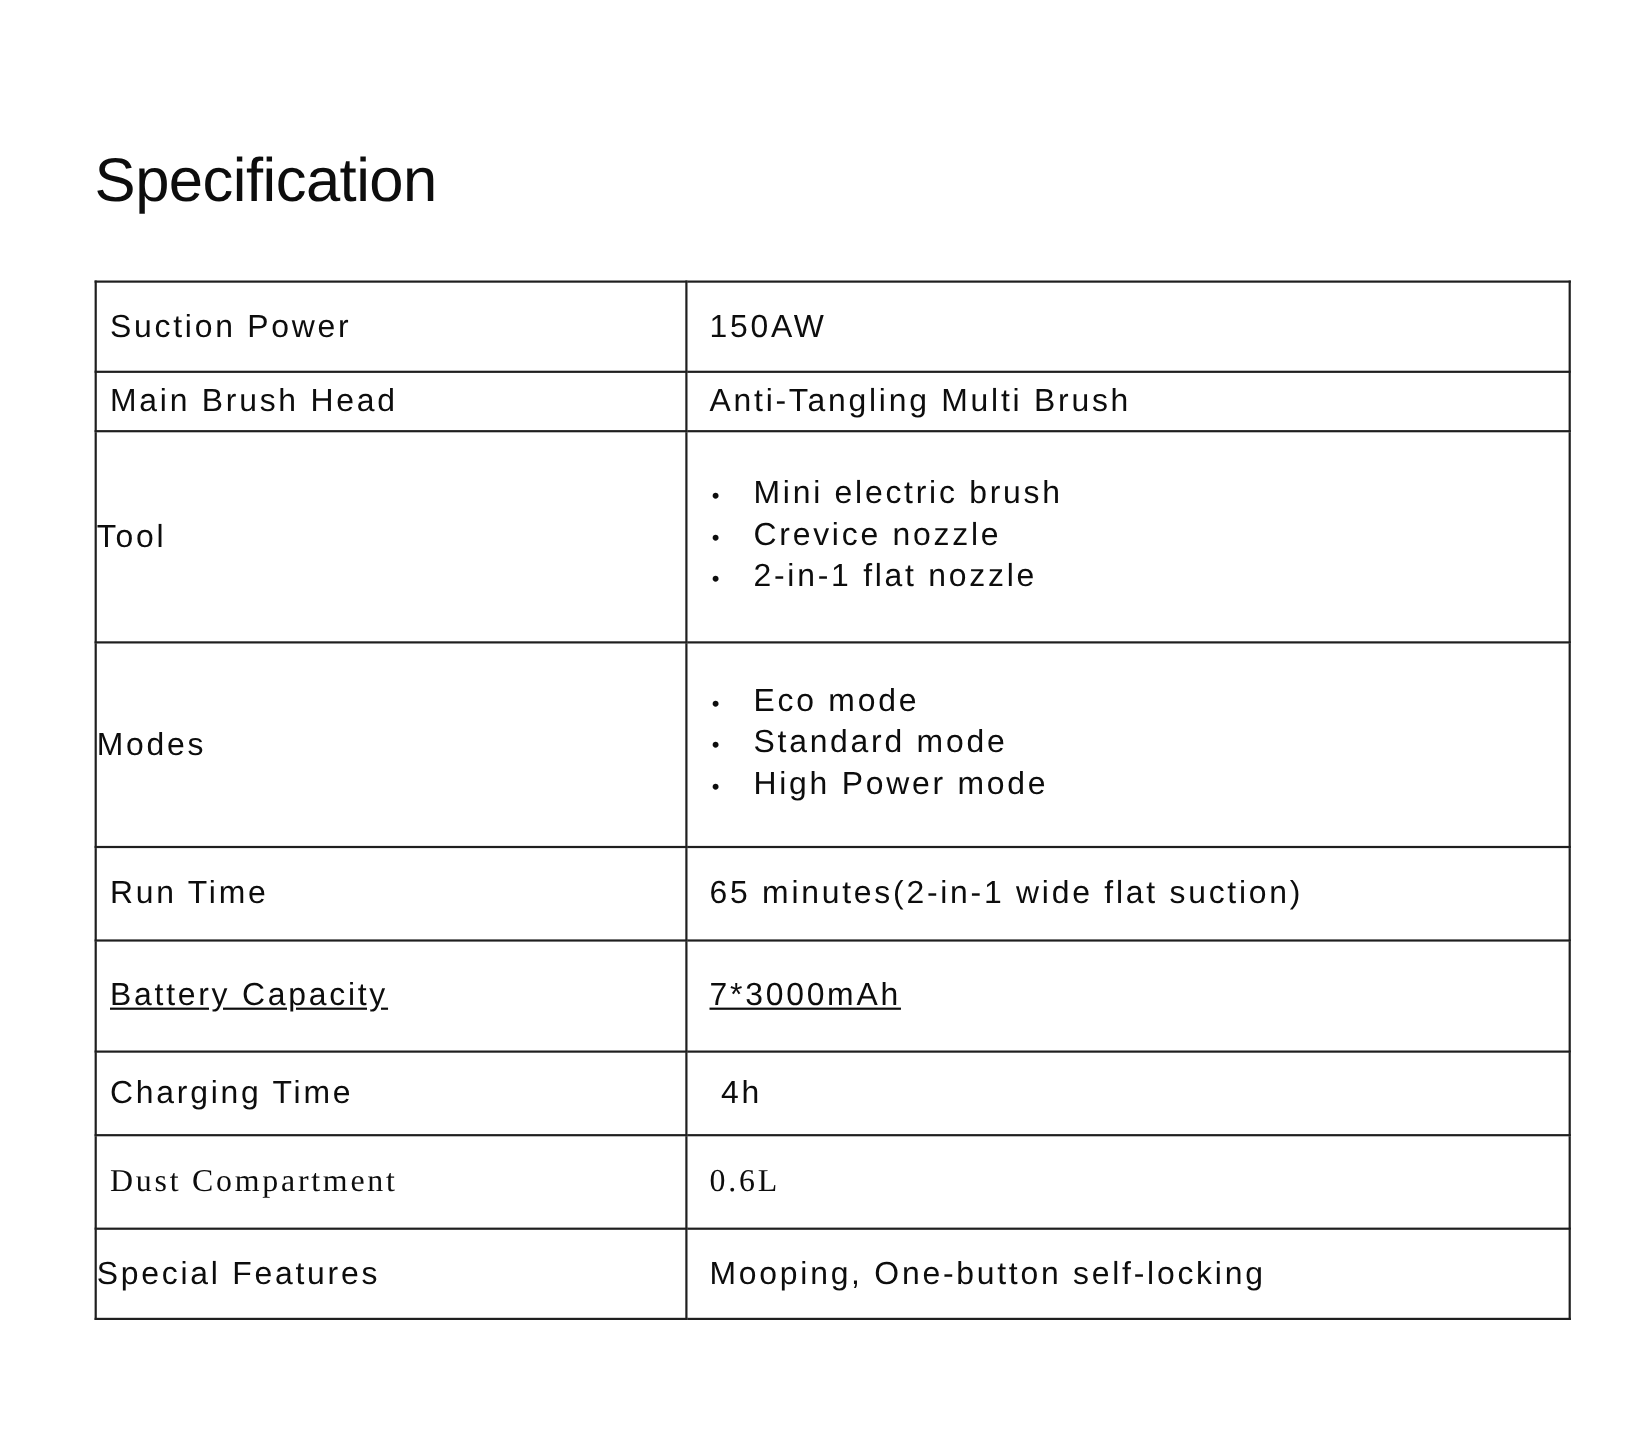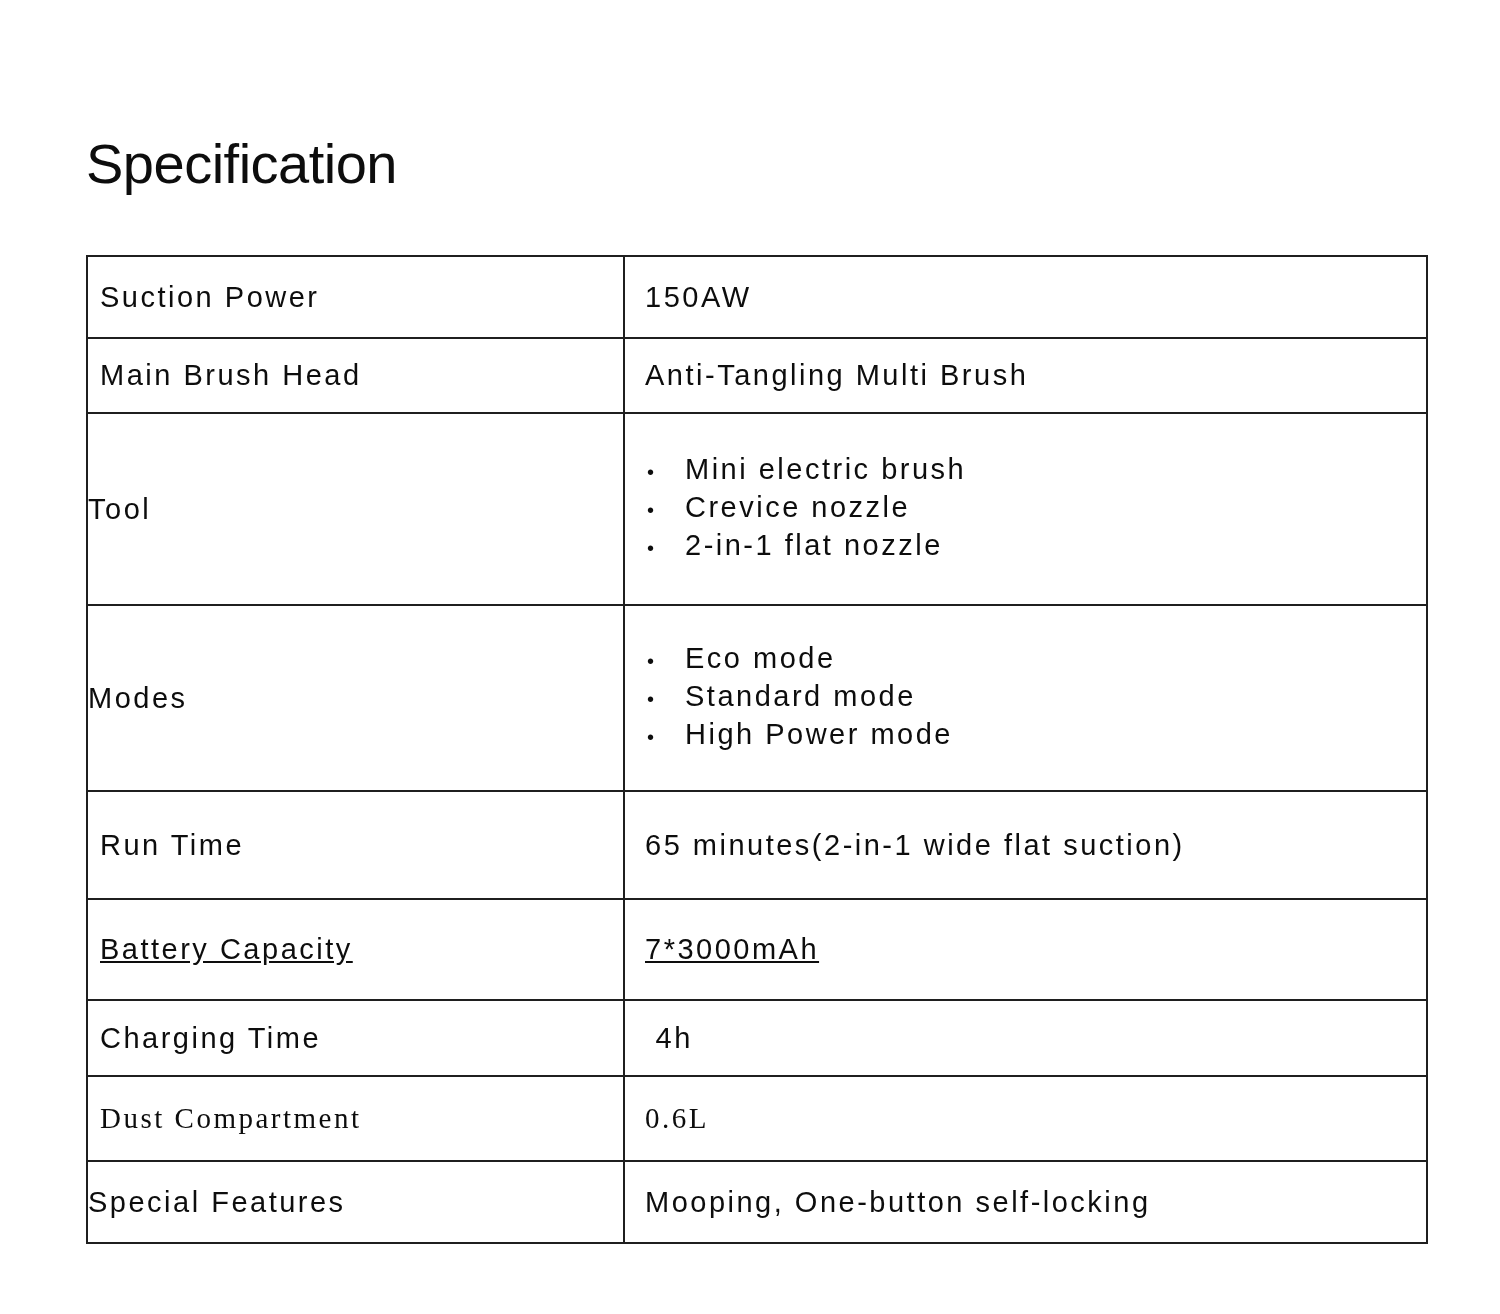--- a/index.html
+++ b/index.html
@@ -52,24 +52,24 @@
   }
   .spec-table td.label-cell { padding: 0 6px 0 12px; border-radius: 31px; }
   .spec-table td.label-cell.flush { padding-left: 0; }
   .spec-table td.value-cell {
     padding: 0 6px 0 20px;
     white-space: pre-wrap;
   }
   .spec-table td.value-cell.has-bullets { padding-left: 22px; }
   
   .spec-table tbody tr:nth-child(1) { height: 82px; }
-  .spec-table tbody tr:nth-child(2) { height: 75px; }
+  .spec-table tbody tr:nth-child(2) { height: 54px; }
   .spec-table tbody tr:nth-child(3) { height: 192px; }
   .spec-table tbody tr:nth-child(4) { height: 186px; }
-  .spec-table tbody tr:nth-child(5) { height: 108px; }
+  .spec-table tbody tr:nth-child(5) { height: 85px; }
   .spec-table tbody tr:nth-child(6) { height: 101px; text-decoration: underline; }
   .spec-table tbody tr:nth-child(7) { height: 76px; }
   .spec-table tbody tr:nth-child(8) { height: 85px; font-family: Liberation Serif, serif; }
   .spec-table tbody tr:nth-child(9) { height: 82px; }
 
   ul.bullet-list {
     list-style: none;
     margin: 0;
     padding: 0;
   }

